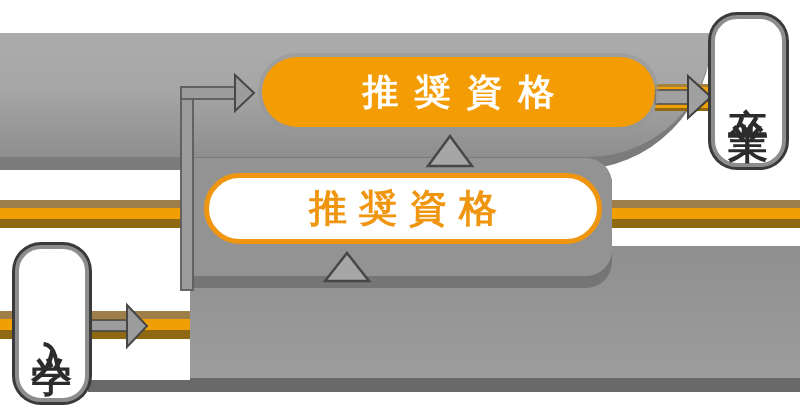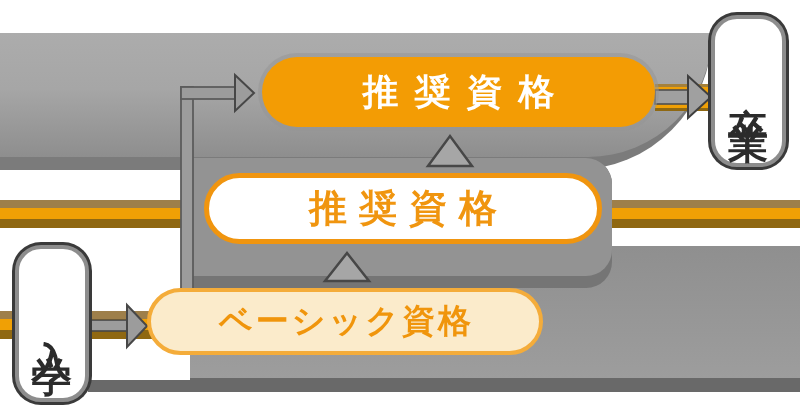--- a/index.html
+++ b/index.html
@@ -111,23 +111,20 @@
     <polygon points="428,166 450,136 472,166" fill="#A6A6A6" stroke="#474747" stroke-width="2.5"></polygon>
     <polygon points="325,281 347,253 369,281" fill="#A6A6A6" stroke="#474747" stroke-width="2.5"></polygon>
   </svg>
 
   <div class="abs pill pill-target">
     <span>推奨資格</span>
   </div>
   <div class="abs pill pill-recommended">
     <span>推奨資格</span>
   </div>
-  <div class="abs pill pill-basic">
-    <span>ベーシック資格</span>
-  </div>
 
   <div class="abs vbox box-entry">
     <span class="vbox-label">入学</span>
   </div>
   <div class="abs vbox box-graduation">
     <span class="vbox-label">卒業</span>
   </div>
 
 </div>
 

